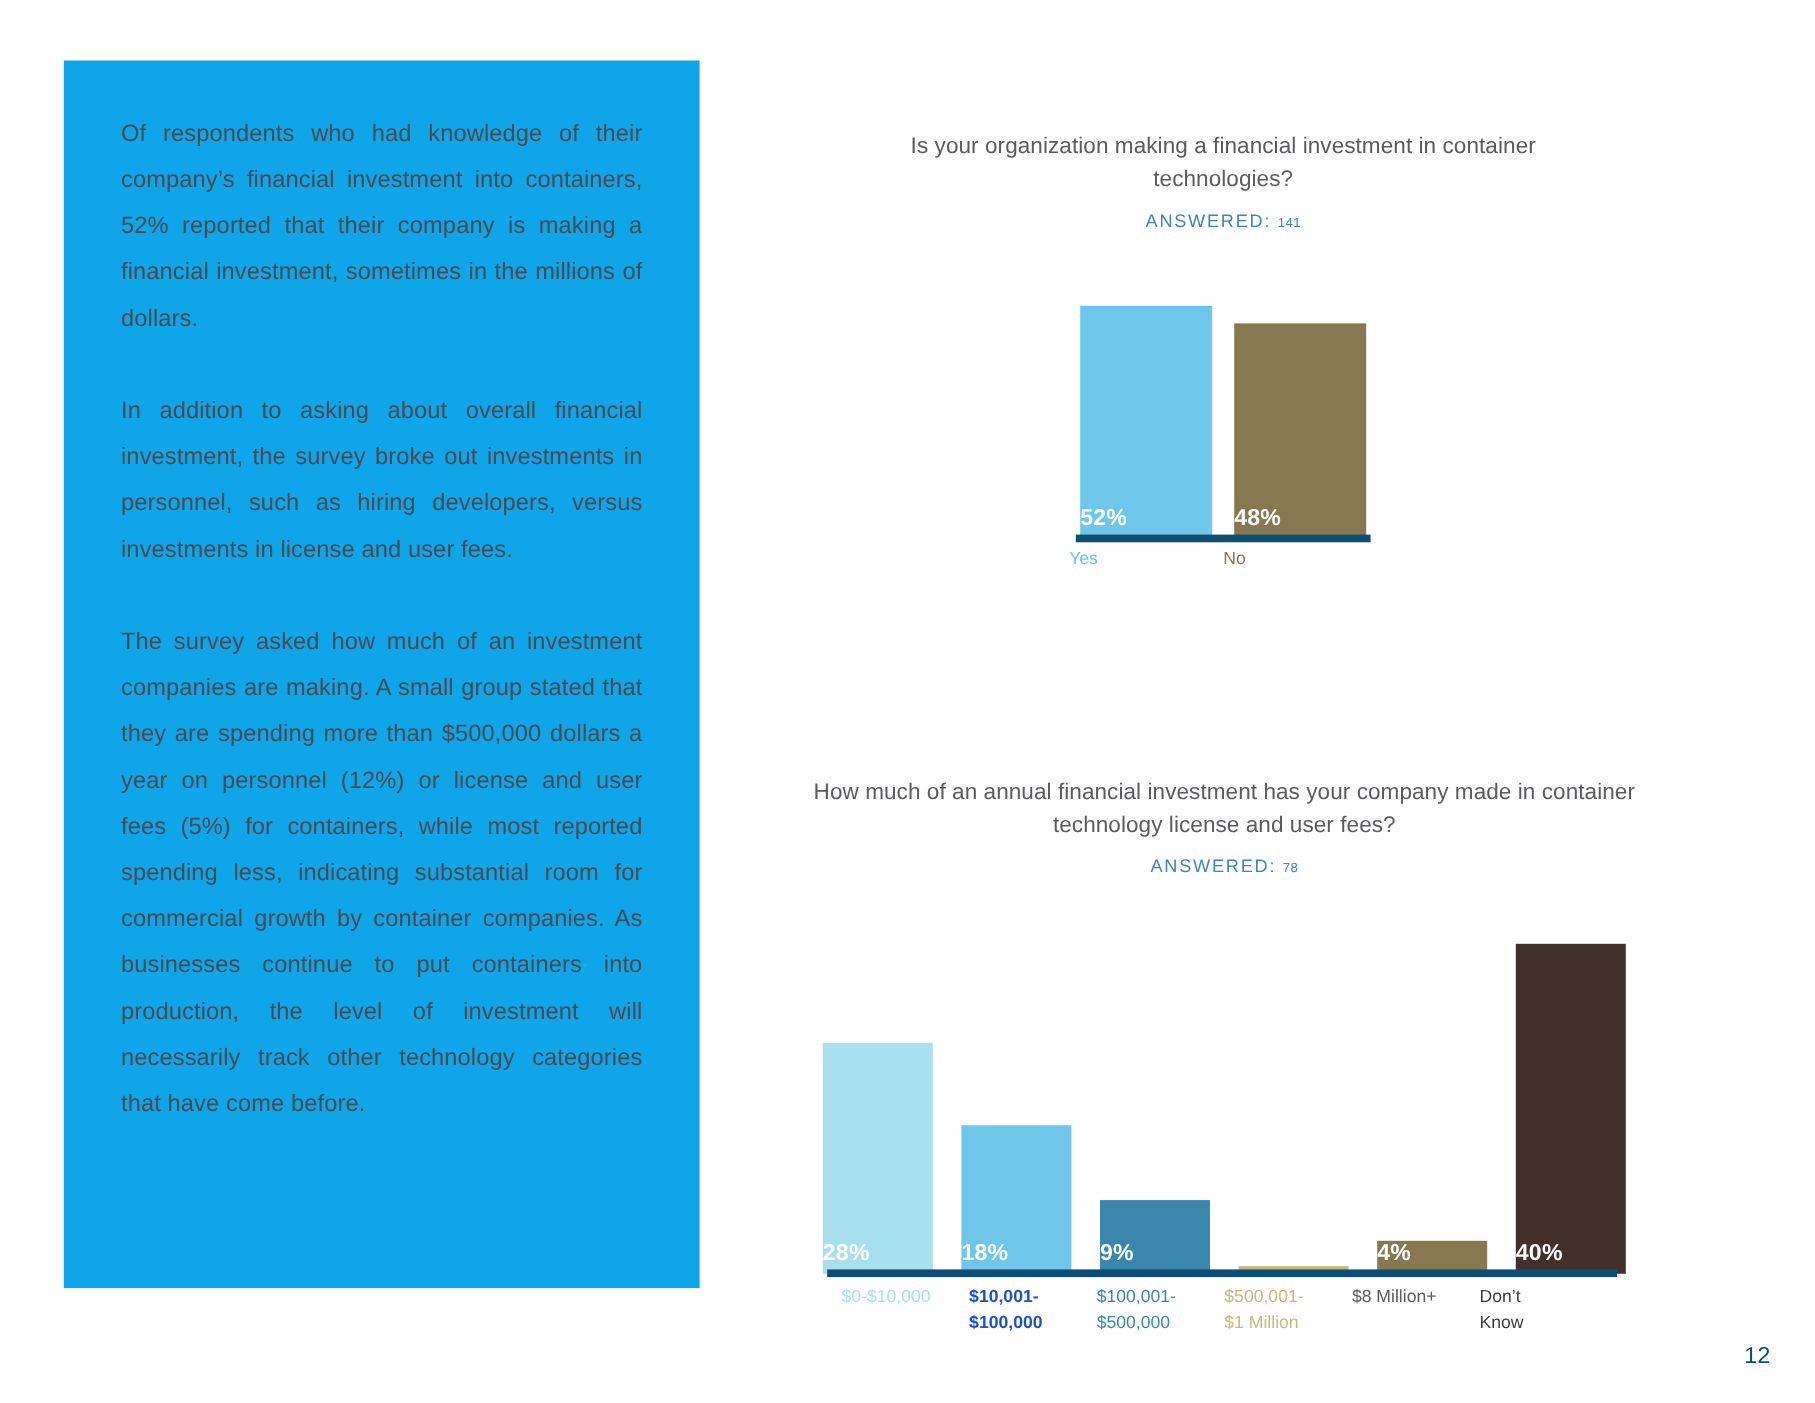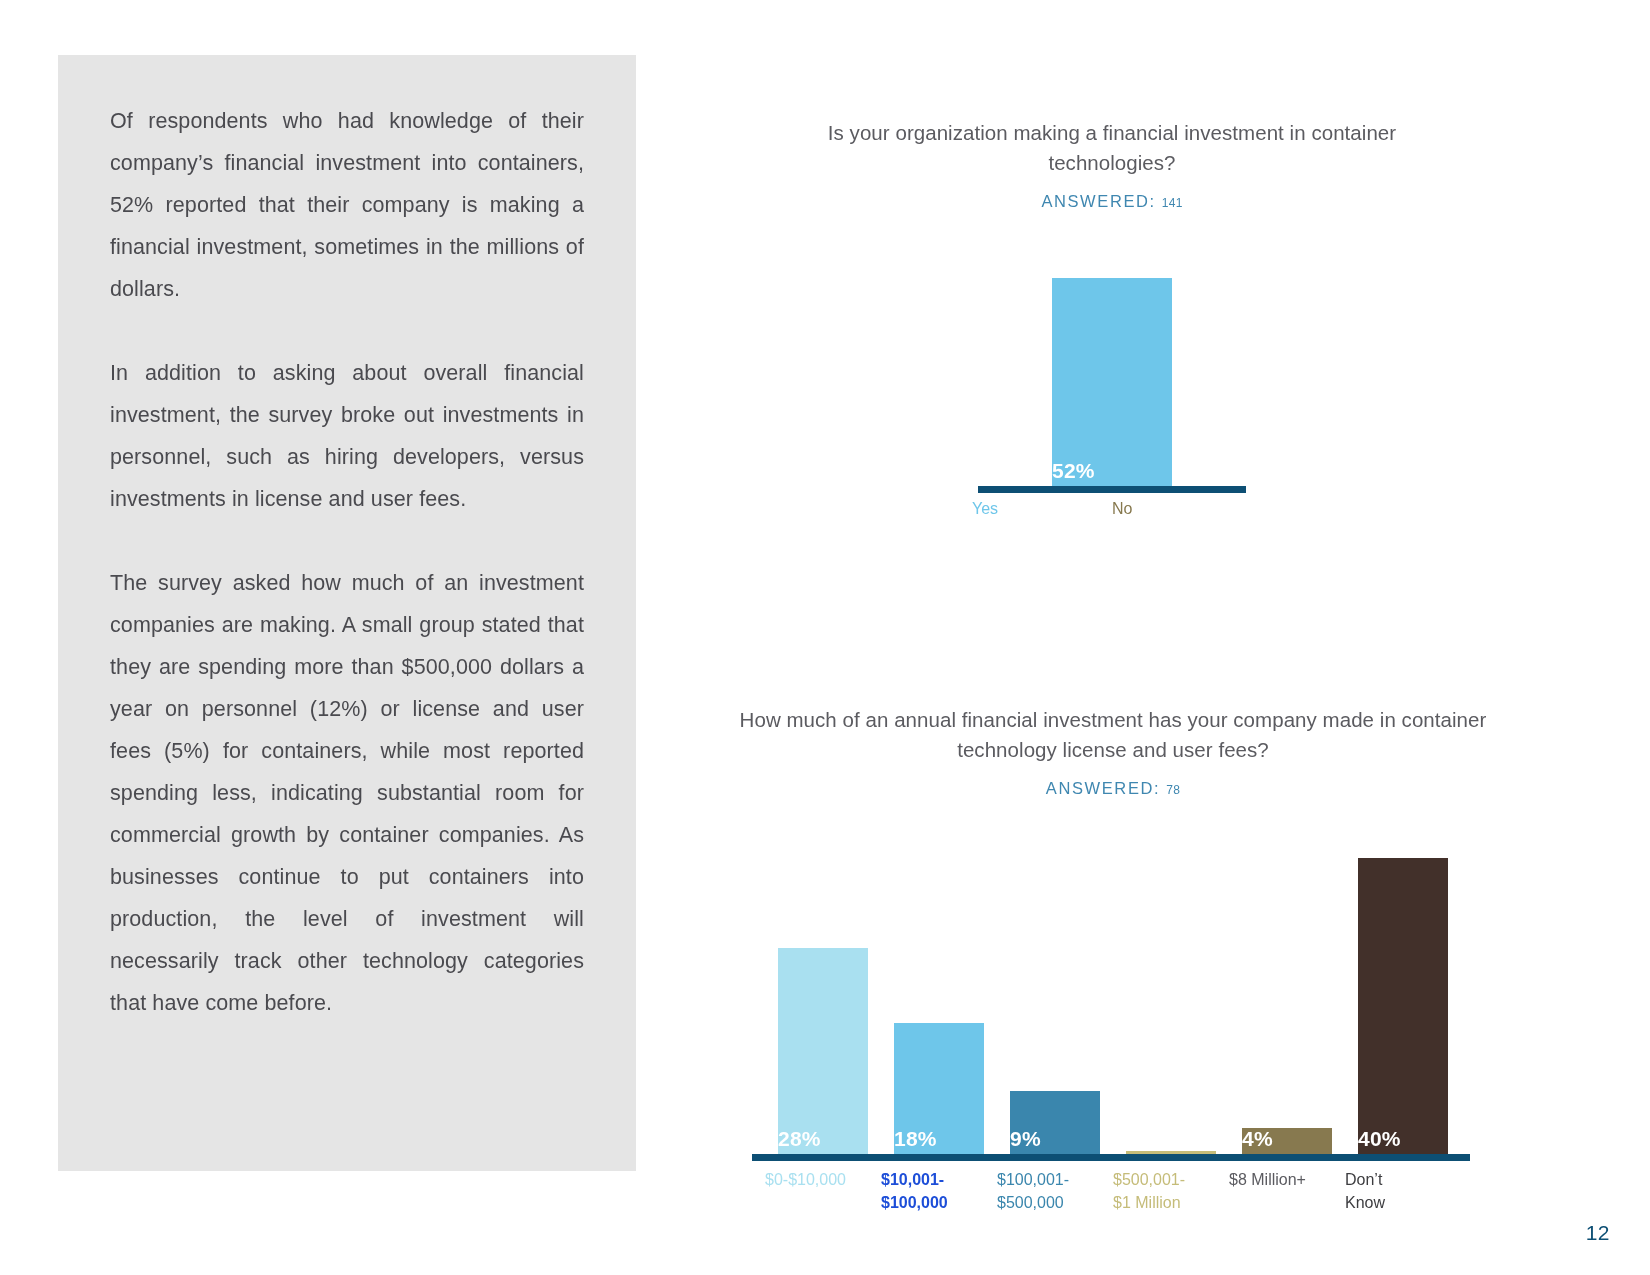--- a/index.html
+++ b/index.html
@@ -16,21 +16,21 @@
     -webkit-font-smoothing: antialiased;
   }
 
   
   #text-panel {
     position: absolute;
     left: 58px;
     top: 55px;
     width: 578px;
     height: 1116px;
-    background: #e5e5e5;
+    background: #0ea5e9;
     box-sizing: border-box;
     padding: 45px 52px 0 52px;
   }
   #text-panel p {
     margin: 0 0 42px 0;
     font-size: 21.5px;
     line-height: 42px;
     color: #4a4a4f;
     text-align: justify;
     text-justify: inter-word;
@@ -115,21 +115,21 @@
   #chart-1 .bars { height: 245px; }
   #chart-1 .bar-slot { width: 120px; margin: 0 10px; }
   #chart-1 .axis-line { bottom: -3px; width: 268px; left: 216px; }
   #chart-1 .tick-labels { left: 0; right: 0; top: 252px; }
   #chart-1 .tick { width: 140px; }
 
   
   #chart-2 { left: 718px; top: 669px; width: 790px; }
   #chart-2 .plot { height: 330px; margin-top: 30px; }
   #chart-2 .bars { height: 330px; }
-  #chart-2 .bar-slot { width: 90px; margin: 0 13px; }
+  #chart-2 .bar-slot { width: 100px; margin: 0 13px; }
   #chart-2 .axis-line { bottom: -3px; width: 718px; left: 34px; }
   #chart-2 .tick-labels { left: 0; right: 0; top: 340px; }
   #chart-2 .tick { width: 116px; }
 
   
   #page-number {
     position: absolute;
     right: 40px;
     bottom: 30px;
     font-size: 21px;
@@ -151,20 +151,25 @@
   <div class="chart-title">Is your organization making a financial investment in container technologies?</div>
   <div class="chart-answered">
     <span class="ans-label">ANSWERED:</span>
     <span class="ans-count">141</span>
   </div>
   <div class="plot">
     <div class="bars">
         <div class="bar-slot">
           <div class="bar" style="background: rgb(110, 198, 234); height: 212.333px;">
             <span class="bar-value">52%</span>
+          </div>
+        </div>
+        <div class="bar-slot">
+          <div class="bar" style="background: rgb(135, 121, 79); height: 196px;">
+            <span class="bar-value">48%</span>
           </div>
         </div>
       </div>
     <div class="axis-line"></div>
     <div class="tick-labels">
         <div class="tick" style="color: rgb(110, 198, 234);">Yes</div>
         <div class="tick" style="color: rgb(135, 121, 79);">No</div>
       </div>
   </div>
 </div>

